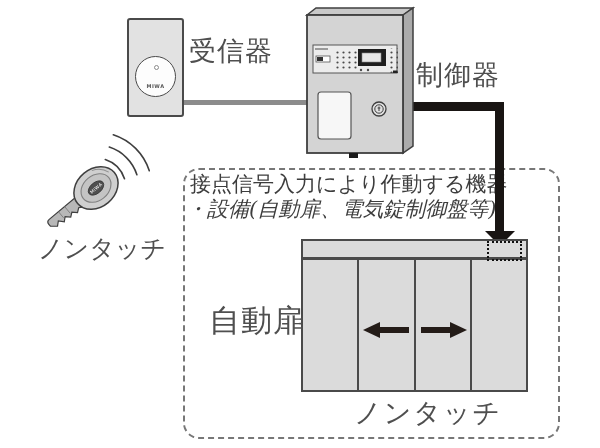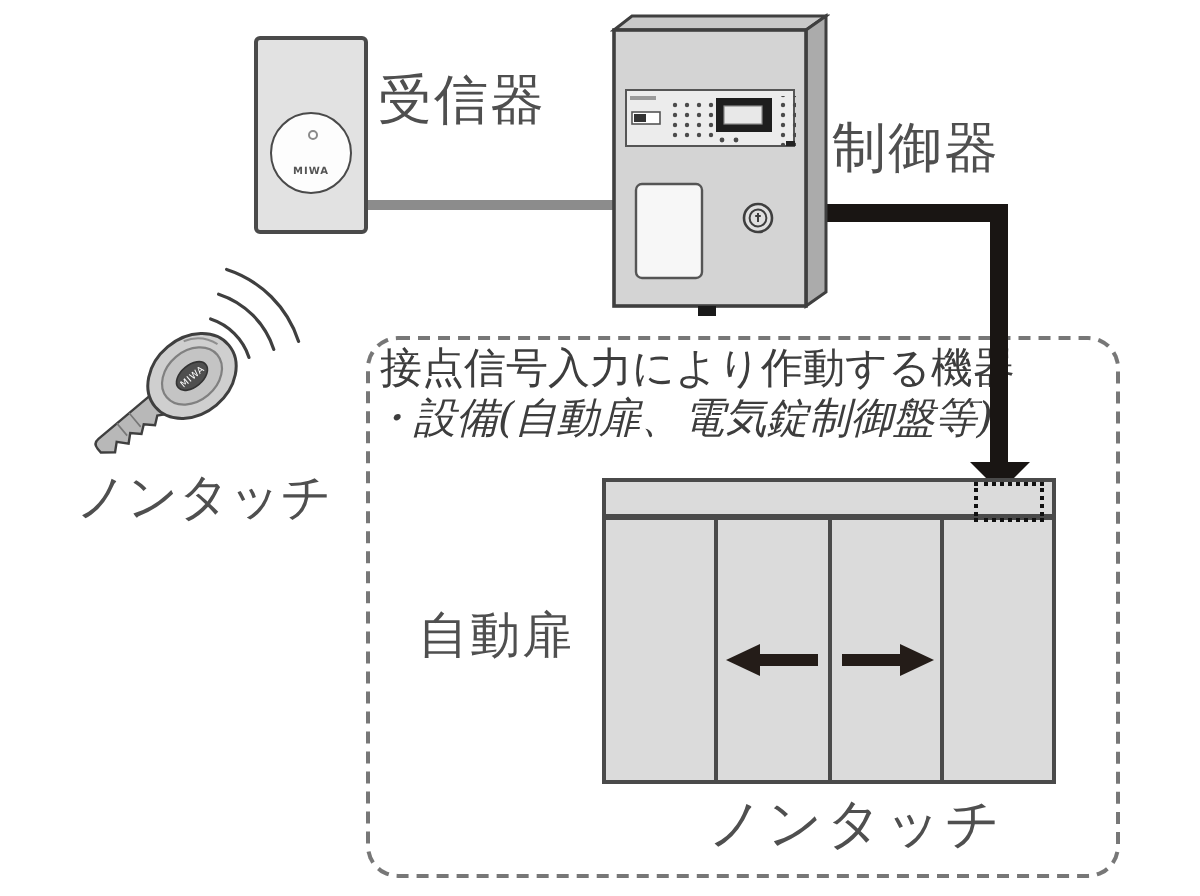--- a/index.html
+++ b/index.html
@@ -37,21 +37,21 @@
   .door-header{left:301px;top:239px;width:223px;height:16px;background:#dbdbdb;border:2px solid #4a4a4a;}
   .door-panels{left:301px;top:258px;width:223px;height:130px;background:#dbdbdb;
     border:2px solid #4a4a4a;display:flex;}
   .door-panel{flex:1;border-right:2px solid #4a4a4a;position:relative;}
   .door-panel:last-child{border-right:none;}
   .sensor-box{left:487px;top:241px;width:31px;height:16px;border:2px dotted #111;z-index:5;}
 
   .lbl-receiver{left:189px;top:37px;font-size:27px;letter-spacing:1px;}
   .lbl-controller{left:416px;top:61px;font-size:27px;letter-spacing:1px;}
   .lbl-key{left:24px;top:234px;width:156px;text-align:center;font-size:25px;line-height:29px;}
-  .lbl-door{left:209px;top:305px;font-size:25px;letter-spacing:1px;}
+  .lbl-door{left:209px;top:305px;font-size:31px;letter-spacing:1px;}
   .lbl-entrance{left:354px;top:399px;font-size:27px;letter-spacing:2px;}
 
   svg{display:block;}
 </style>
 </head>
 <body>
 
 <div id="stage">
 
   <div class="abs zone"></div>

